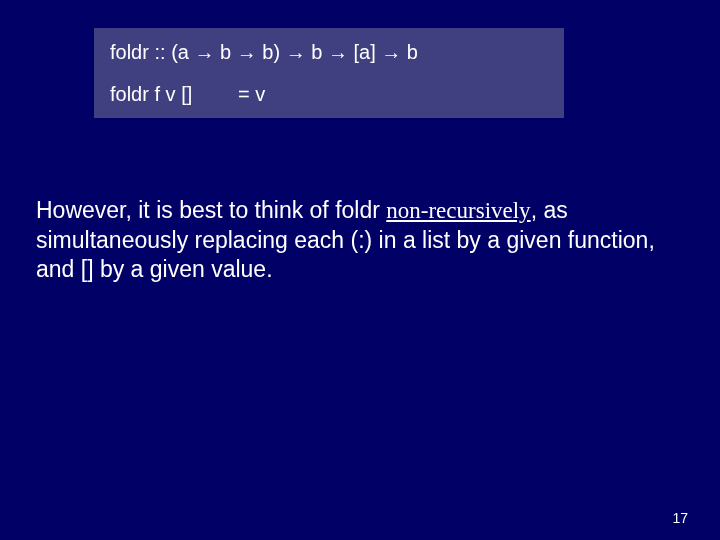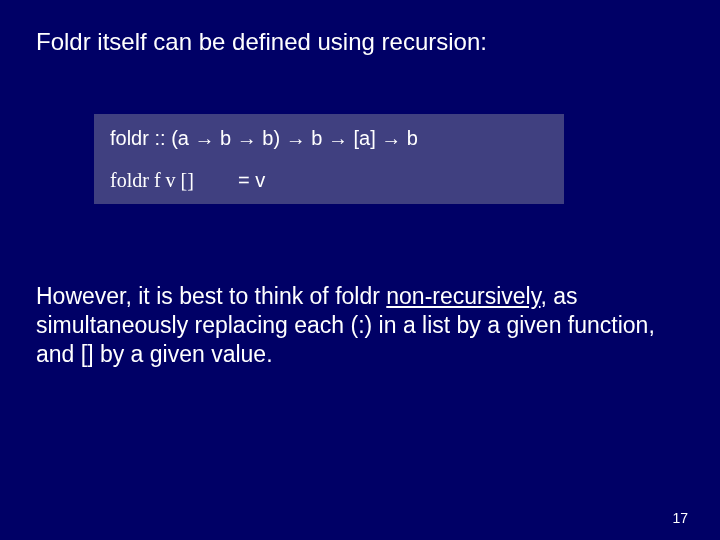--- a/index.html
+++ b/index.html
@@ -45,42 +45,42 @@
     font-family: Arial, sans-serif;
   }
   .body-text {
     font-size: 23px;
     color: #ffffff;
     margin: 78px 20px 0 0;
     line-height: 1.25;
   }
   .underline {
     text-decoration: underline;
+    font-family: Liberation Serif, serif;
   }
   .page-num {
     position: absolute;
     right: 32px;
     bottom: 14px;
     font-size: 14px;
     color: #ffffff;
   }
 </style>
 </head>
 <body>
 
 <div class="slide">
 
-  <p class="heading">Foldr itself can be defined using recursion:</p>
 
   <div class="code-box">
     <div class="code-line">
       <span>foldr :: (a </span><span class="arrow">→</span><span> b </span><span class="arrow">→</span><span> b) </span><span class="arrow">→</span><span> b </span><span class="arrow">→</span><span> [a] </span><span class="arrow">→</span><span> b</span>
     </div>
     <div class="code-line spaced">
-      <span style="display:inline-block; min-width:128px;font-family:Liberation Serif, serif;">foldr f v []</span><span>= v</span>
+      <span style="display:inline-block; min-width:128px;">foldr f v []</span><span>= v</span>
     </div>
   </div>
 
   <p class="body-text">
     <span>However, it is best to think of foldr </span><span class="underline">non-recursively</span><span>, as simultaneously replacing each (:) in a list by a given function, and [] by a given value.</span>
   </p>
 
 </div>
 
 <div class="page-num">17</div>

